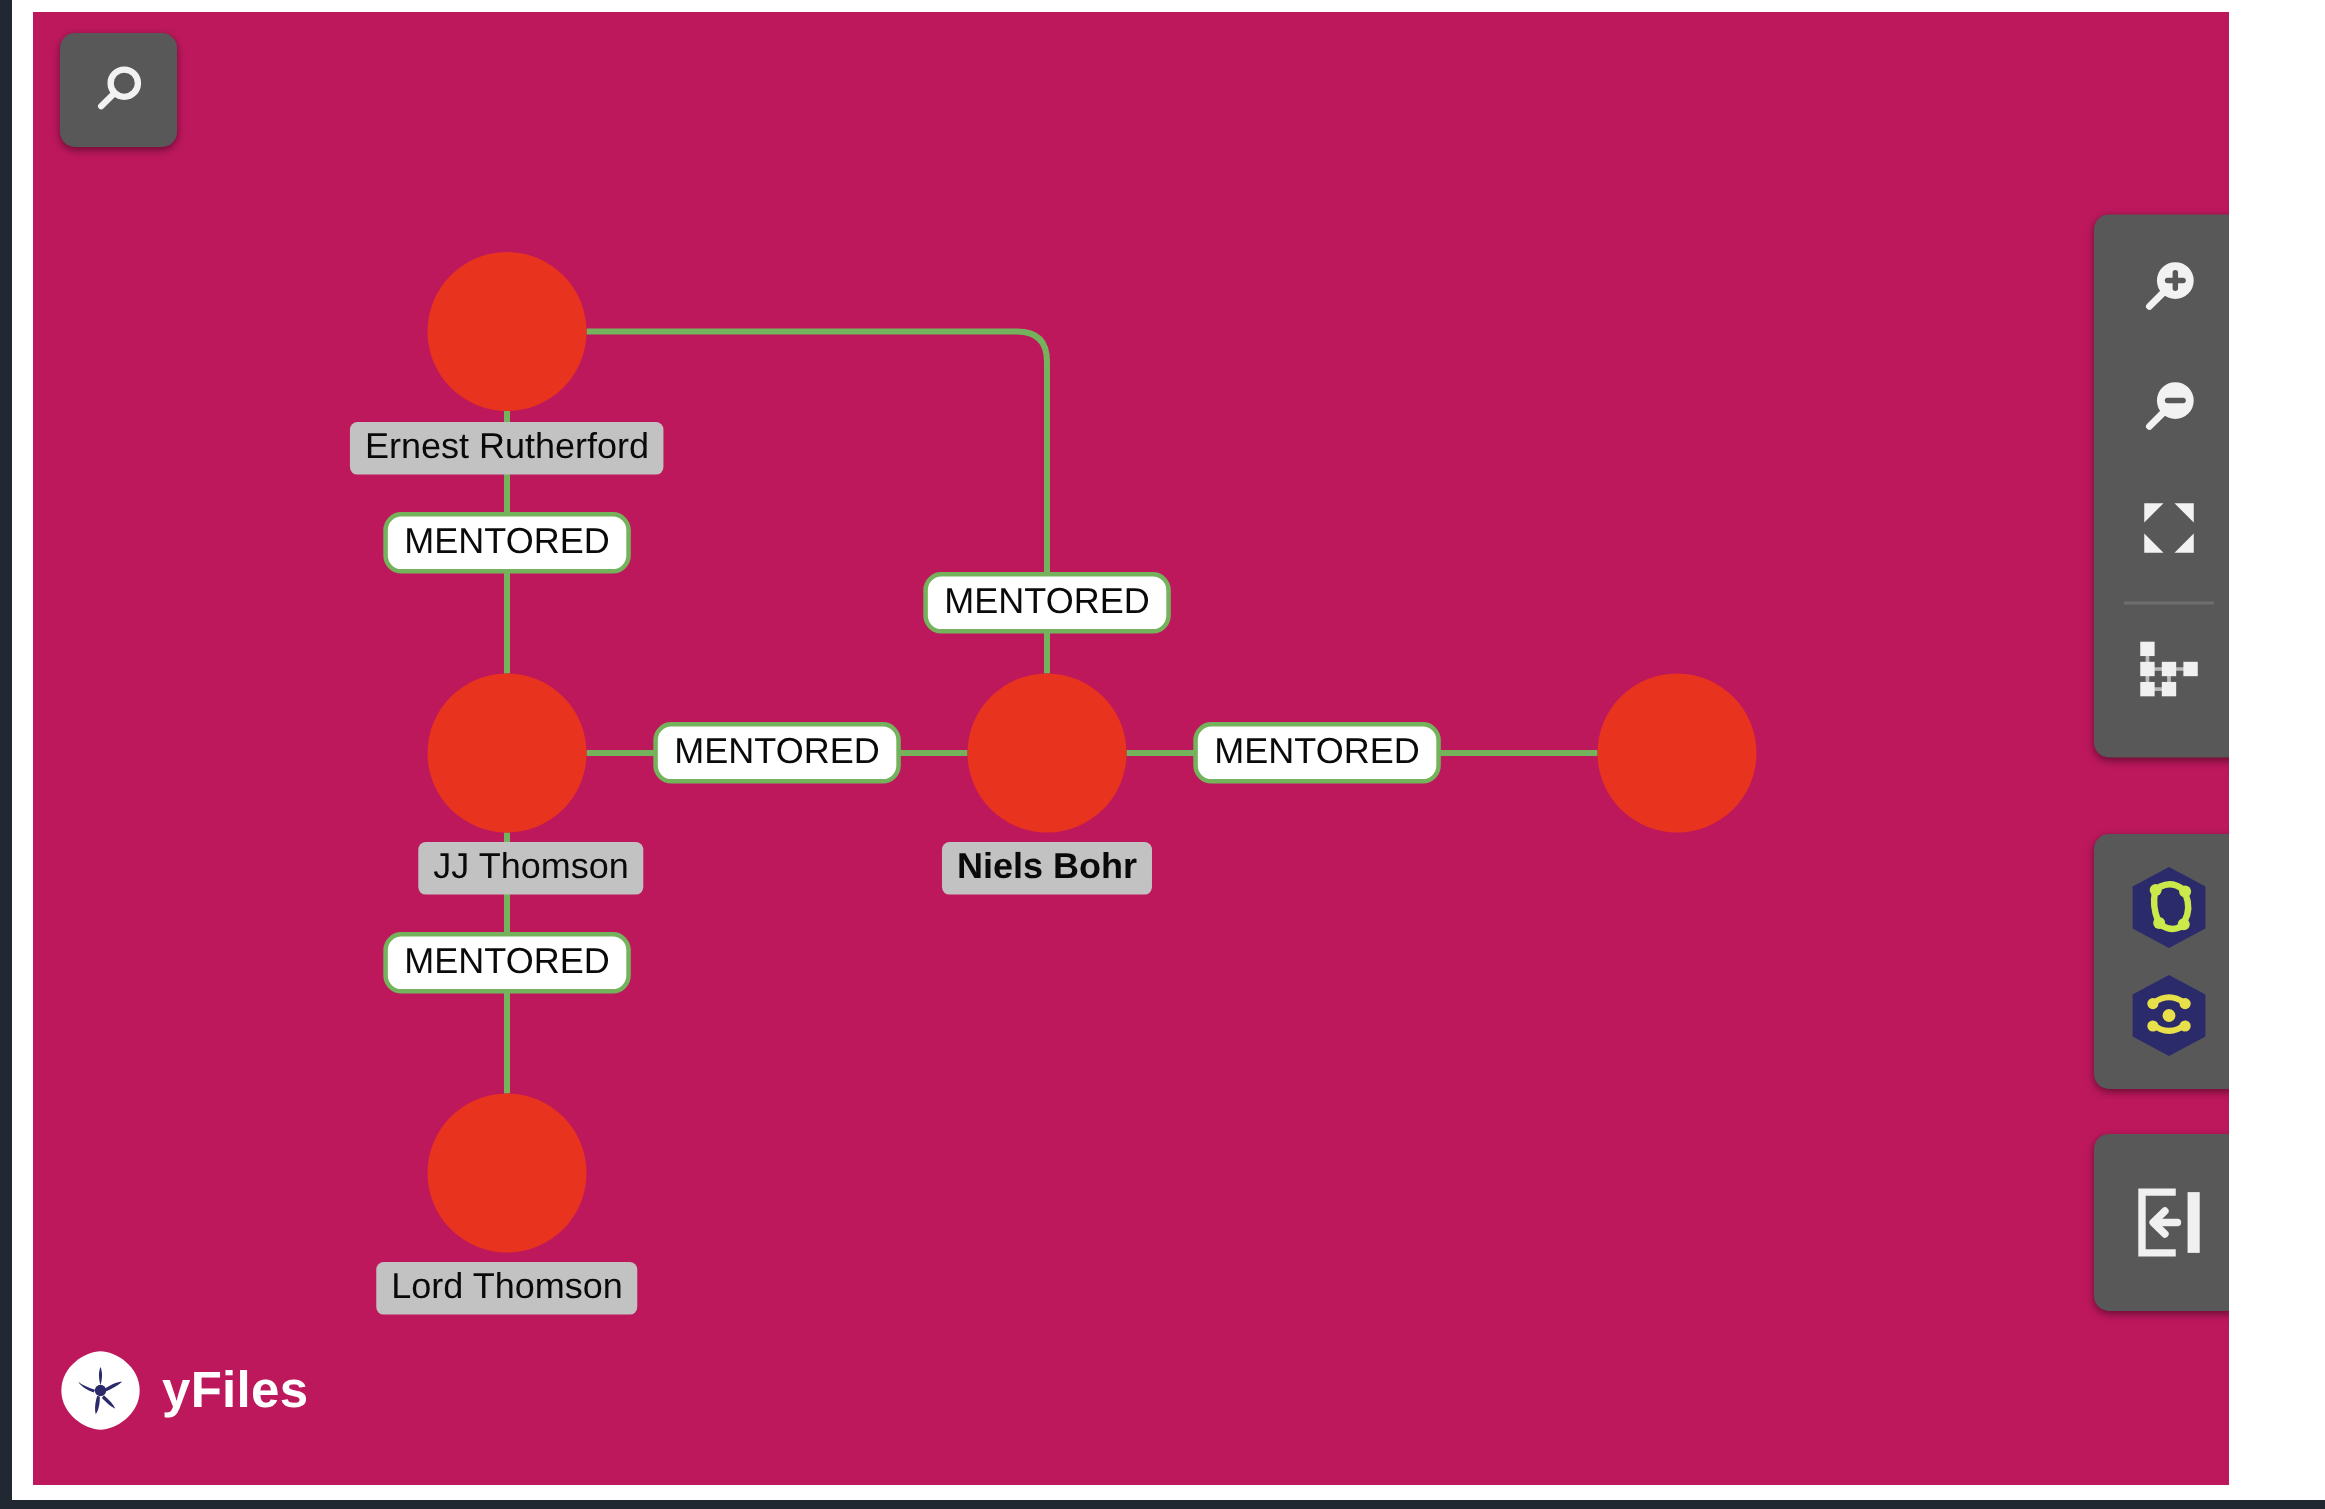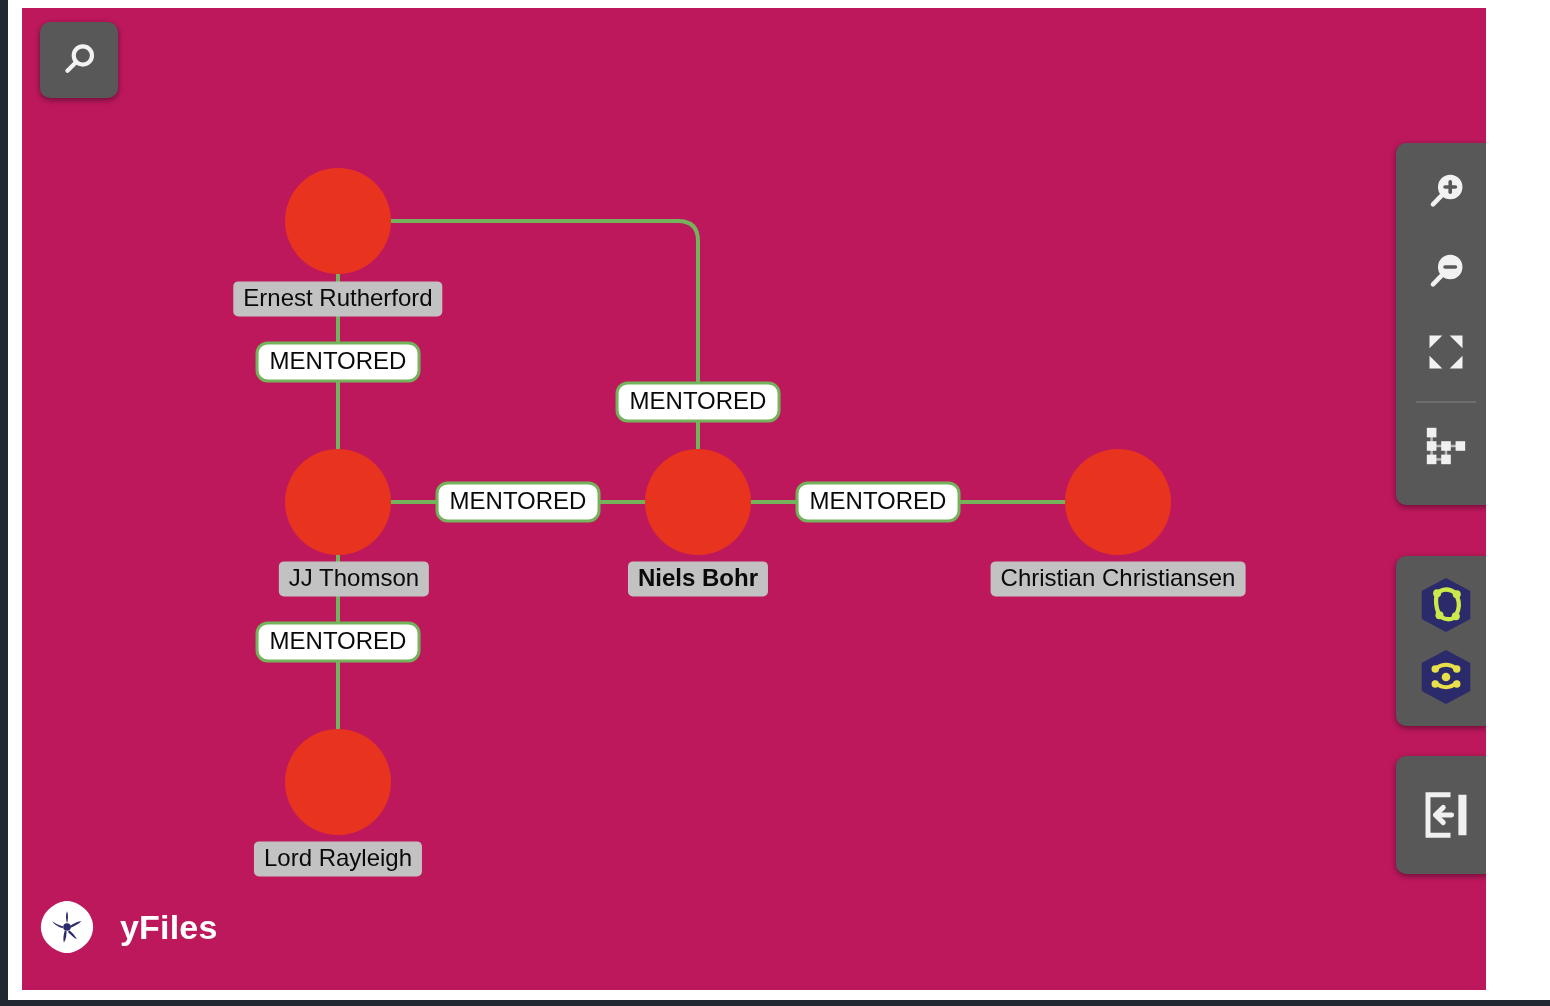--- a/index.html
+++ b/index.html
@@ -88,21 +88,21 @@
   }
   .hex-icon {
     width: 56px; height: 60px;
     display: block;
   }
 
   
   #yfiles-logo {
     position: absolute;
     left: 18px; bottom: 36px;
-    display: flex; align-items: center; gap: 26px;
+    display: flex; align-items: center; gap: 14px;
   }
   #yfiles-logo .logo-text {
     color: #ffffff;
     font-size: 34px;
     font-weight: 600;
     letter-spacing: .2px;
     font-family: "Liberation Sans", sans-serif;
   }
 
   
@@ -162,22 +162,21 @@
         <circle cx="316" cy="494" r="53" fill="#e8331f"></circle>
         <circle cx="676" cy="494" r="53" fill="#e8331f"></circle>
         <circle cx="1096" cy="494" r="53" fill="#e8331f"></circle>
         <circle cx="316" cy="774" r="53" fill="#e8331f"></circle>
       </g>
     </svg>
 
     <div class="node-label" style="left:316px; top:291px;">Ernest Rutherford</div>
     <div class="node-label" style="left:316px; top:571px;margin-left:16px;">JJ Thomson</div>
     <div class="node-label" style="left:676px; top:571px;font-weight:bold;">Niels Bohr</div>
-    <div class="node-label" style="left:1096px; top:571px;">Christian Christiansen</div>
-    <div class="node-label" style="left:316px; top:851px;">Lord Rayleigh</div>
+    <div class="node-label" style="left:316px; top:851px;">Lord Thomson</div>
 
     <div class="edge-label" style="left:316px; top:354px;">MENTORED</div>
     <div class="edge-label" style="left:676px; top:394px;">MENTORED</div>
     <div class="edge-label" style="left:496px; top:494px;">MENTORED</div>
     <div class="edge-label" style="left:856px; top:494px;">MENTORED</div>
     <div class="edge-label" style="left:316px; top:634px;">MENTORED</div>
 
     <div id="search-button" class="panel">
       <svg width="42" height="42" viewBox="0 0 24 24">
         <g fill="none" stroke="#f2f2f2" stroke-width="2.4" stroke-linecap="round">

